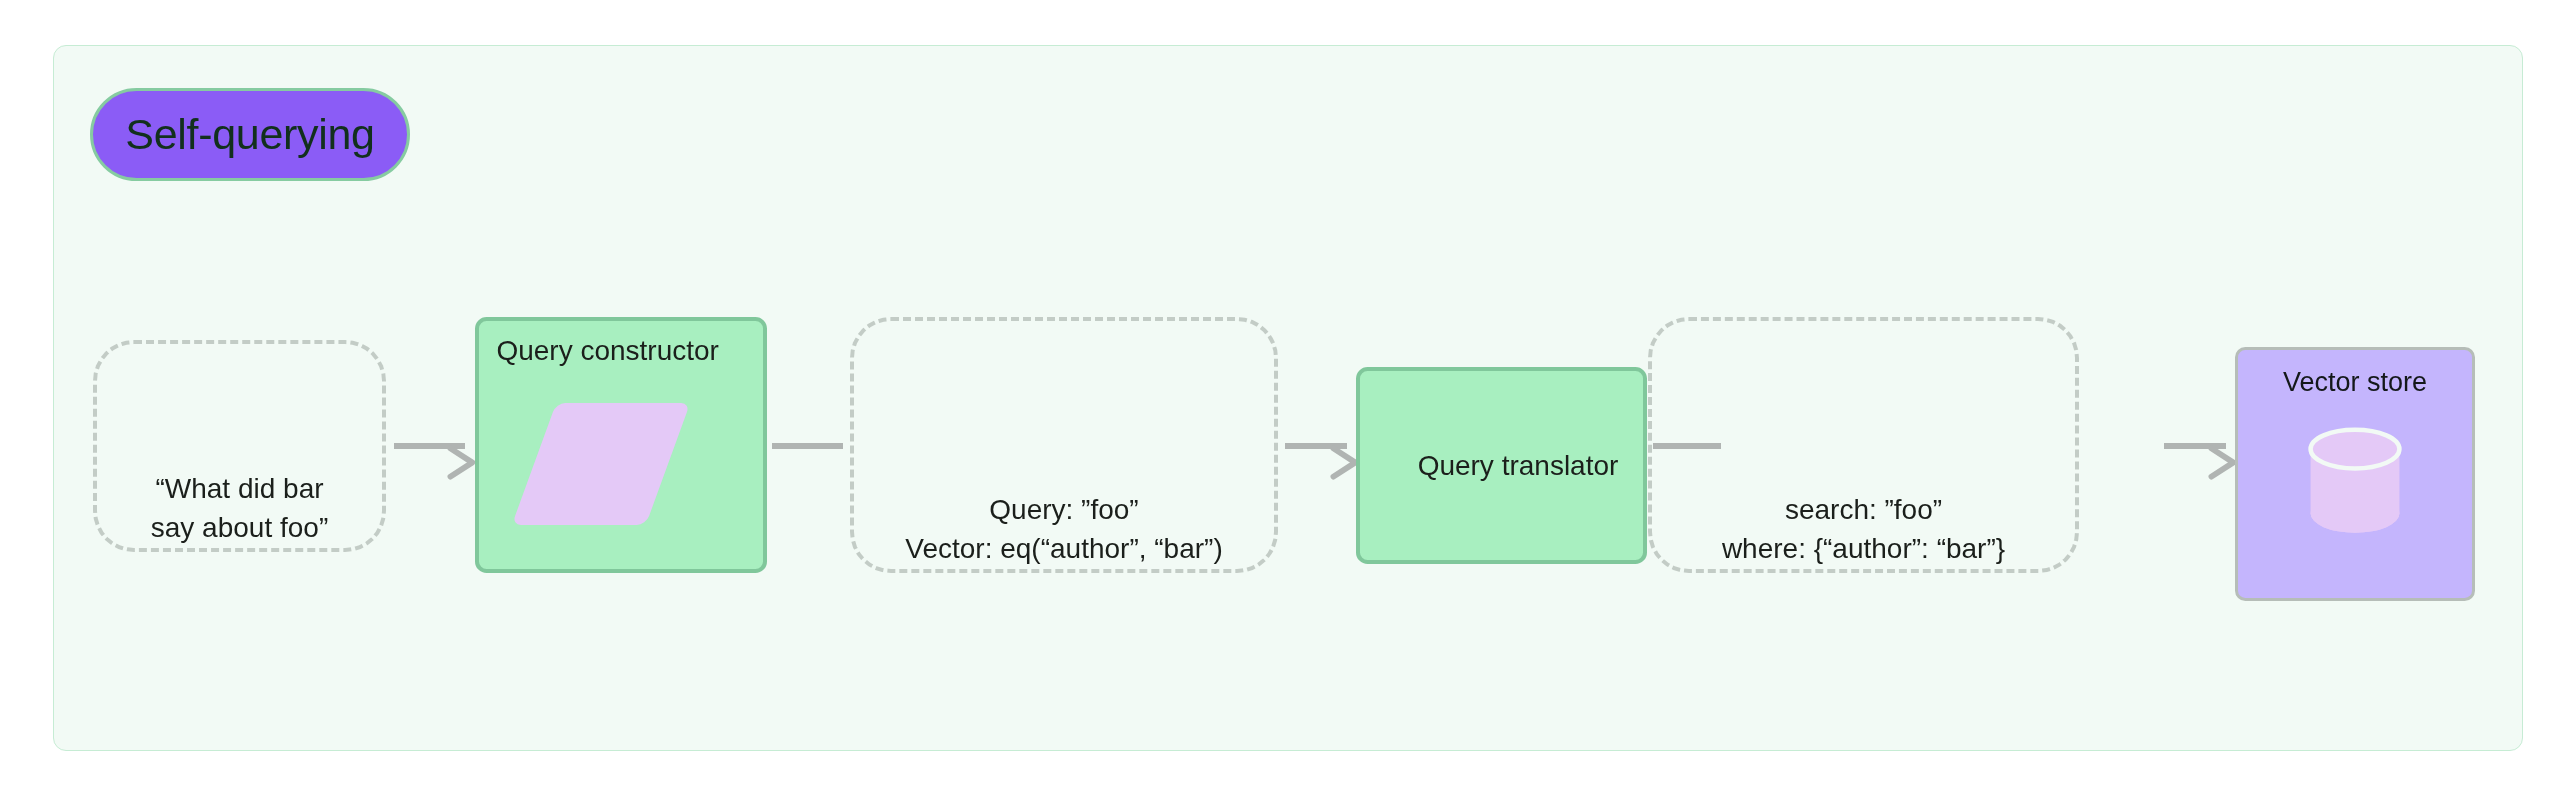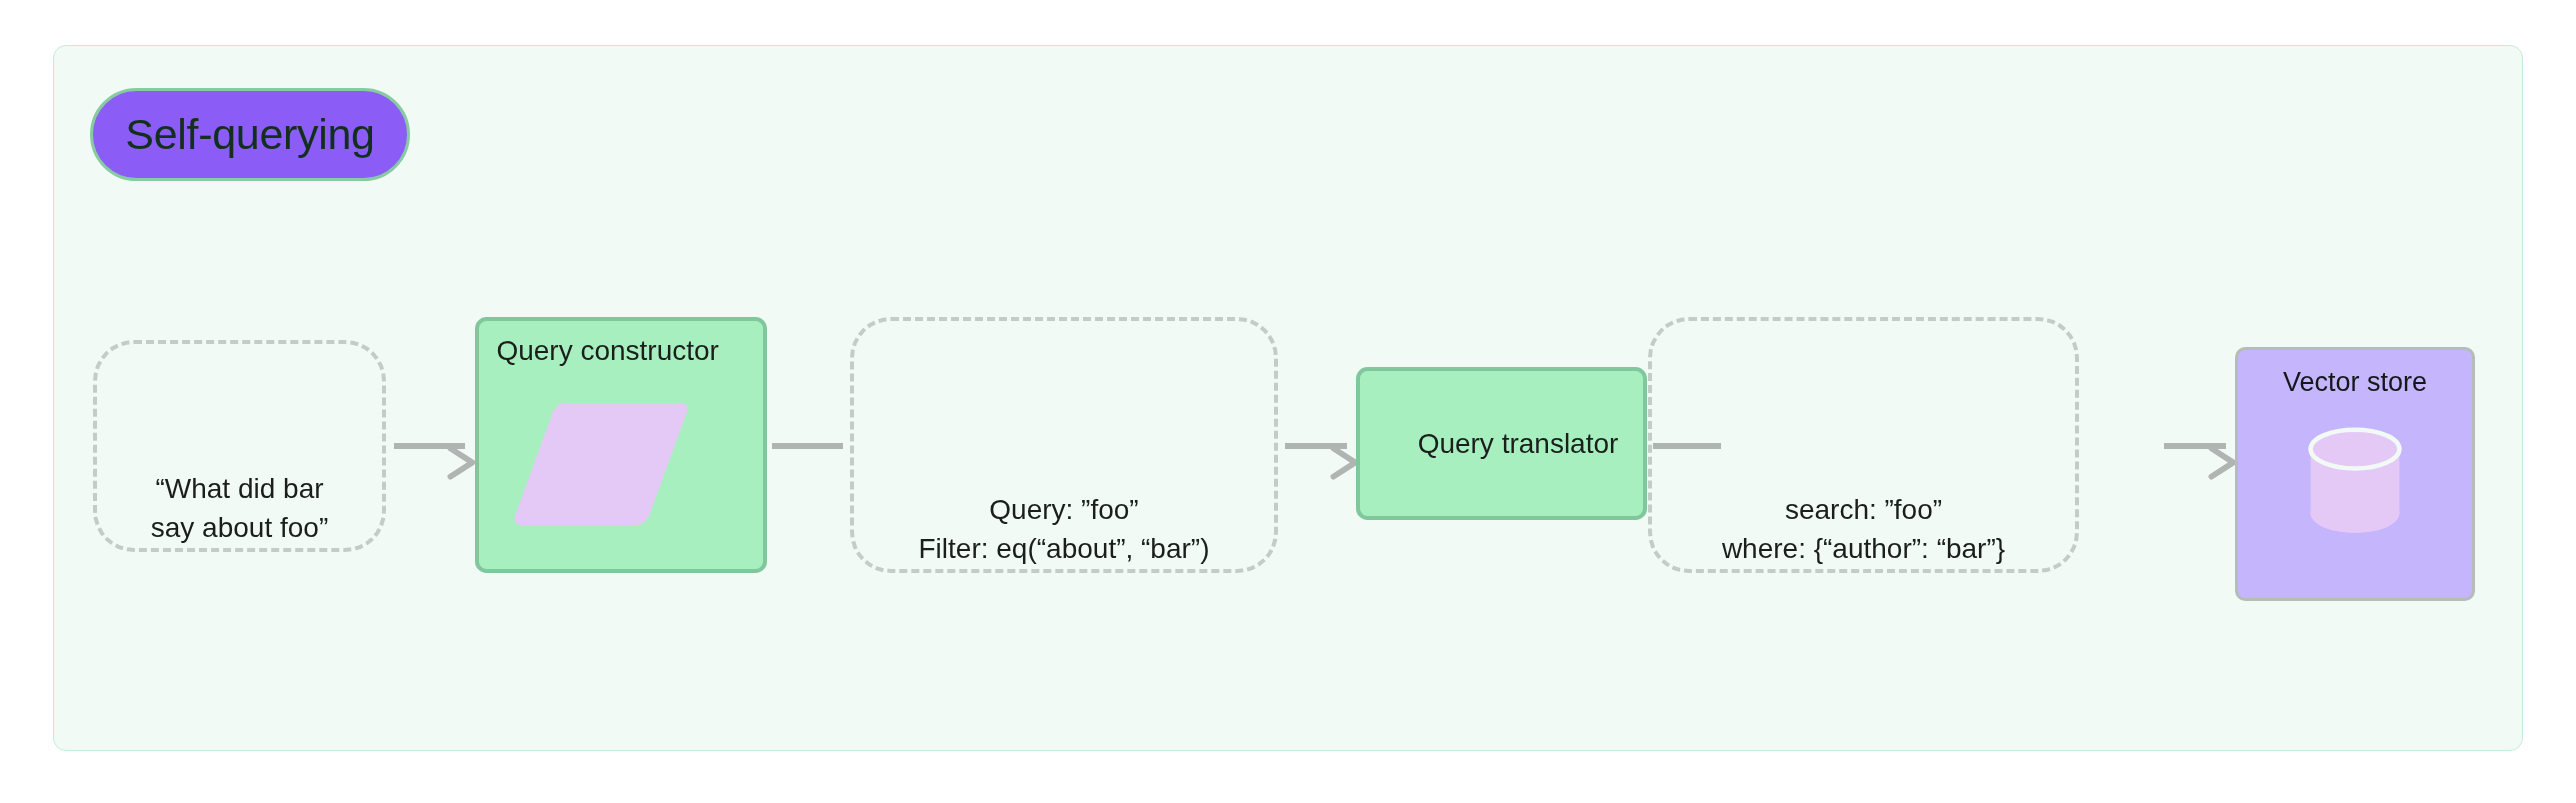--- a/index.html
+++ b/index.html
@@ -117,21 +117,21 @@
     top: 82px;
     width: 134px;
     height: 122px;
     background: #e4c9f7;
     border-radius: 9px;
     transform: skewX(-20deg);
   }
 
   #node-query-translator {
     left: 1356px; top: 367px;
-    width: 291px; height: 153px;
+    width: 291px; height: 197px;
     display: flex;
     align-items: center;
     justify-content: center;
   }
   #node-query-translator .node-text { font-size: 28px; }
 
   
   #node-vector-store {
     position: absolute;
     left: 2235px; top: 319px;
@@ -222,21 +222,21 @@
 say about foo”</div>
   </div>
 
   <div class="green-node" id="node-query-constructor">
     <div class="node-title">Query constructor</div>
     <div class="parallelogram"></div>
   </div>
 
   <div class="dashed-node" id="node-query-filter">
     <div class="node-text">Query: ”foo”
-Filter: eq(“about”, “bar”)</div>
+Vector: eq(“author”, “bar”)</div>
   </div>
 
   <div class="green-node" id="node-query-translator">
     <div class="node-text">Query translator</div>
   </div>
 
   <div class="dashed-node" id="node-search-where">
     <div class="node-text">search: ”foo”
 where: {“author”: “bar”}</div>
   </div>

